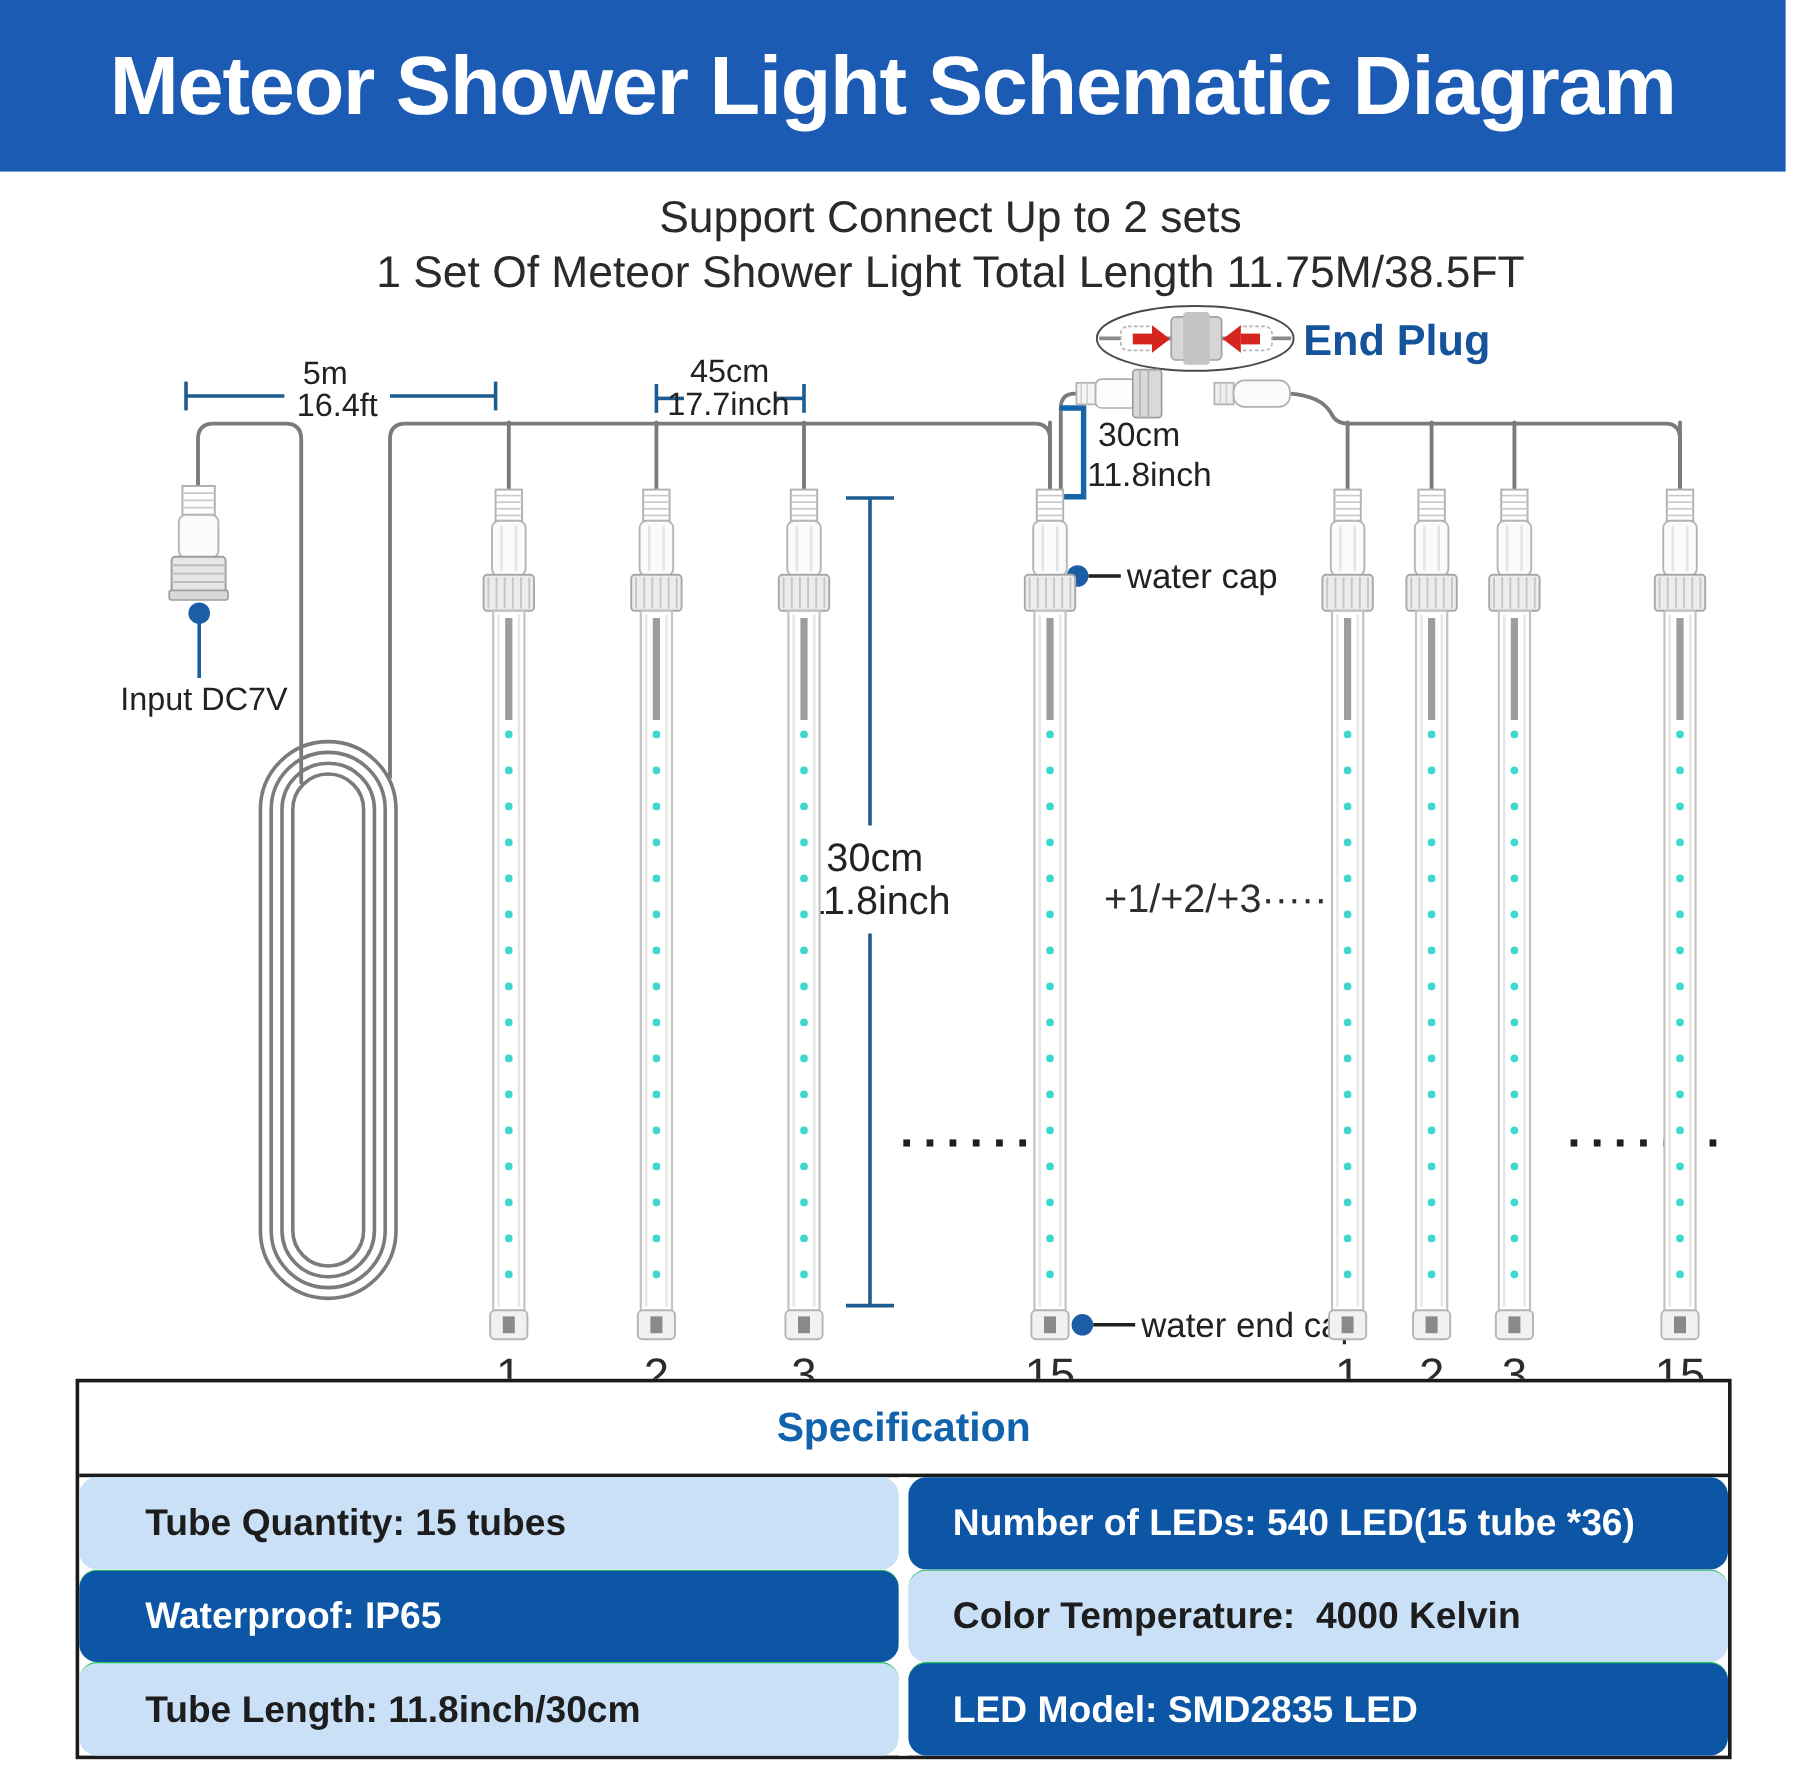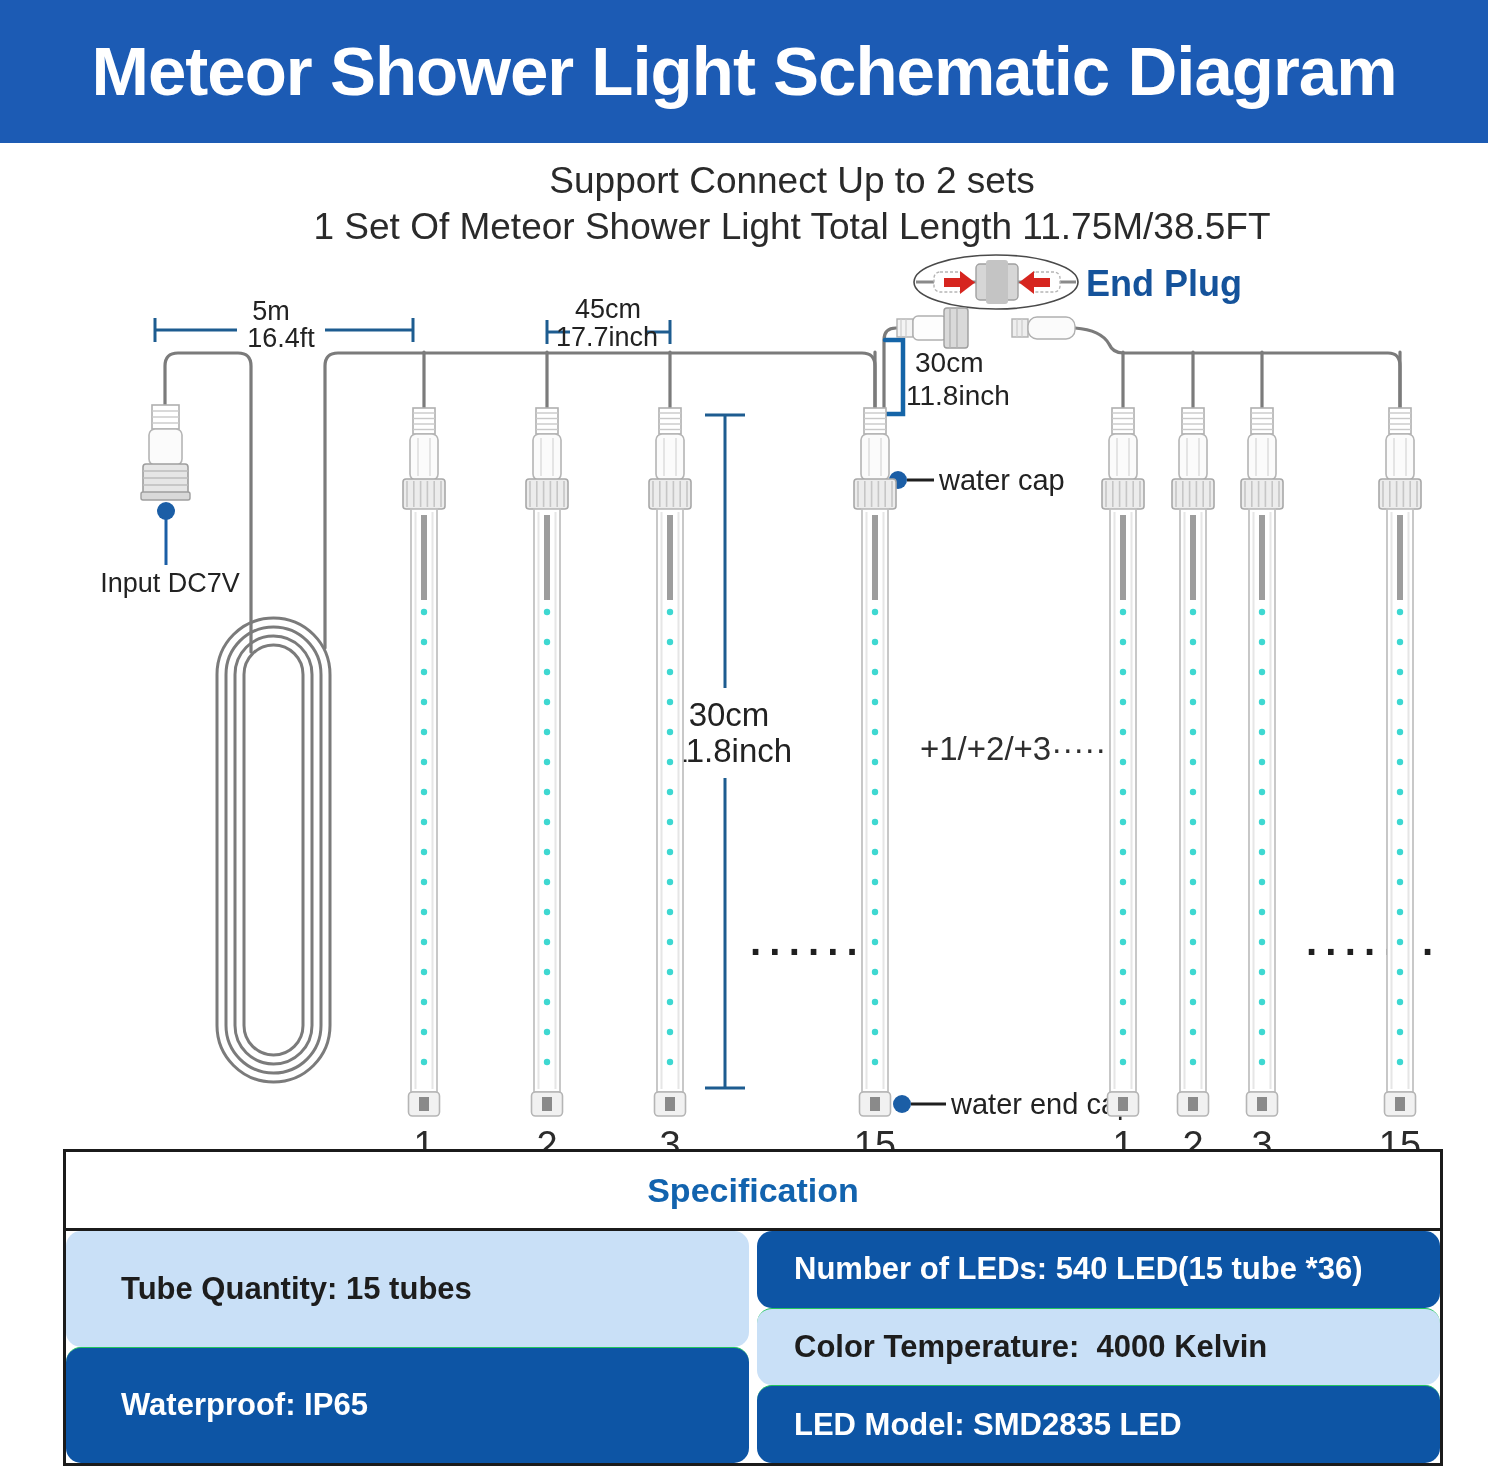--- a/index.html
+++ b/index.html
@@ -518,20 +518,21 @@
   </svg>
 
   <div class="spec-table">
     <div class="spec-head">
       <span>Specification</span>
     </div>
     <div class="spec-body">
       <div class="spec-col left">
         <div class="cell light">Tube Quantity: 15 tubes</div>
         <div class="cell dark">Waterproof: IP65</div>
+        <div class="cell light">Tube Length: 11.8inch/30cm</div>
       </div>
       <div class="spec-gap"></div>
       <div class="spec-col right">
         <div class="cell dark">Number of LEDs: 540 LED(15 tube *36)</div>
         <div class="cell light">Color Temperature:  4000 Kelvin</div>
         <div class="cell dark">LED Model: SMD2835 LED</div>
       </div>
     </div>
   </div>
 

